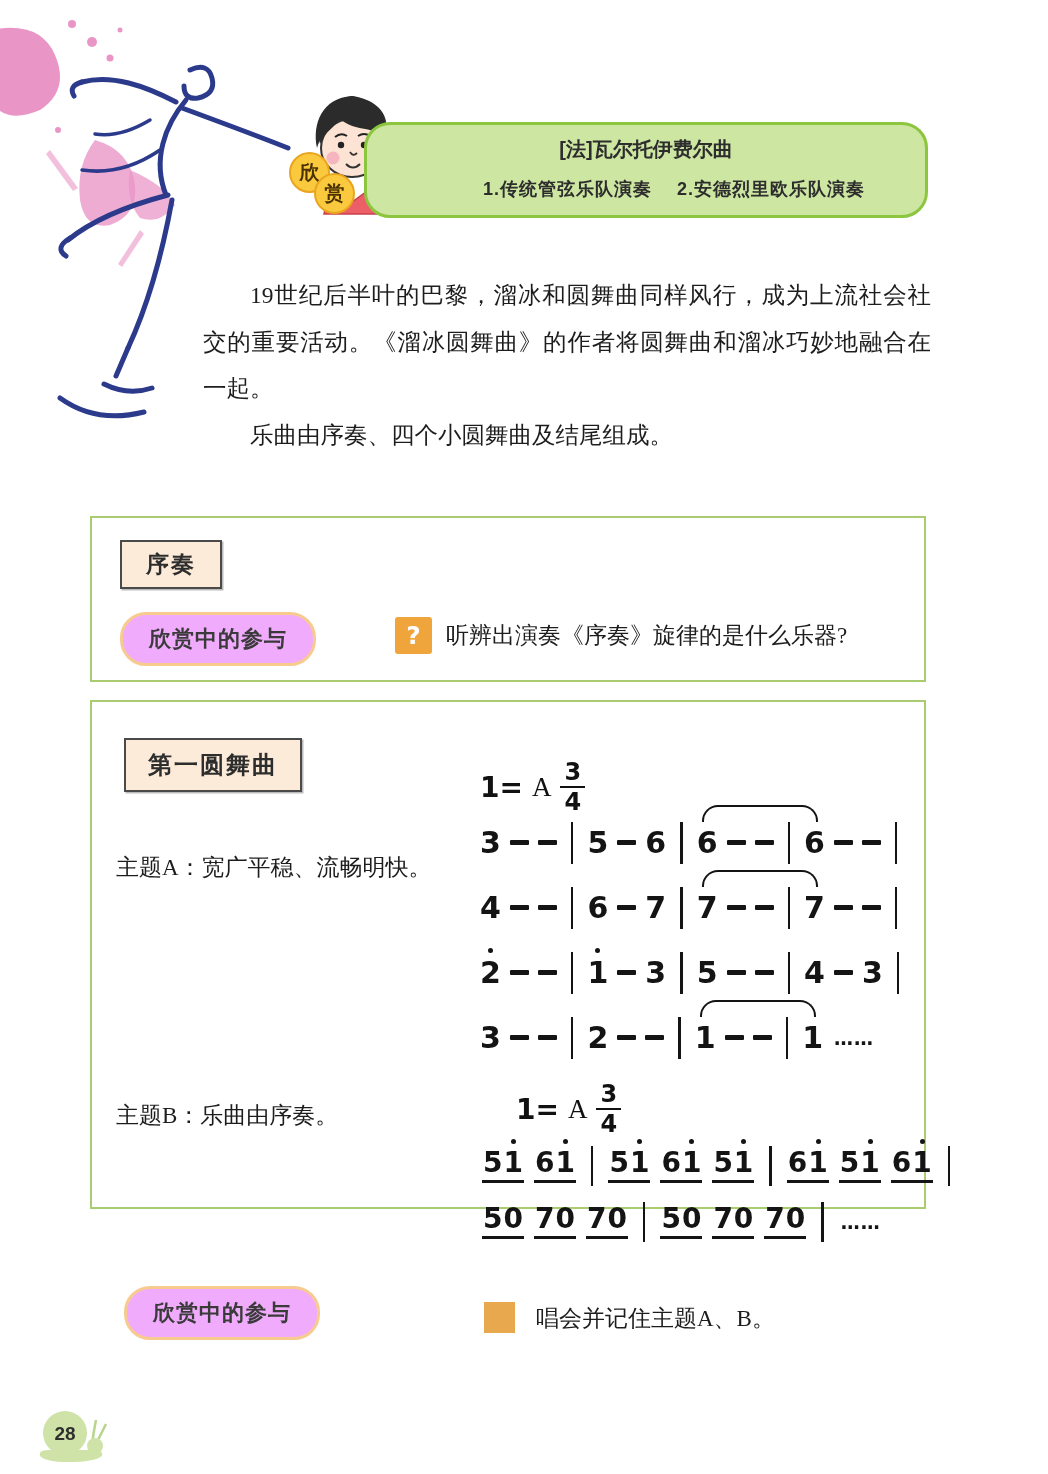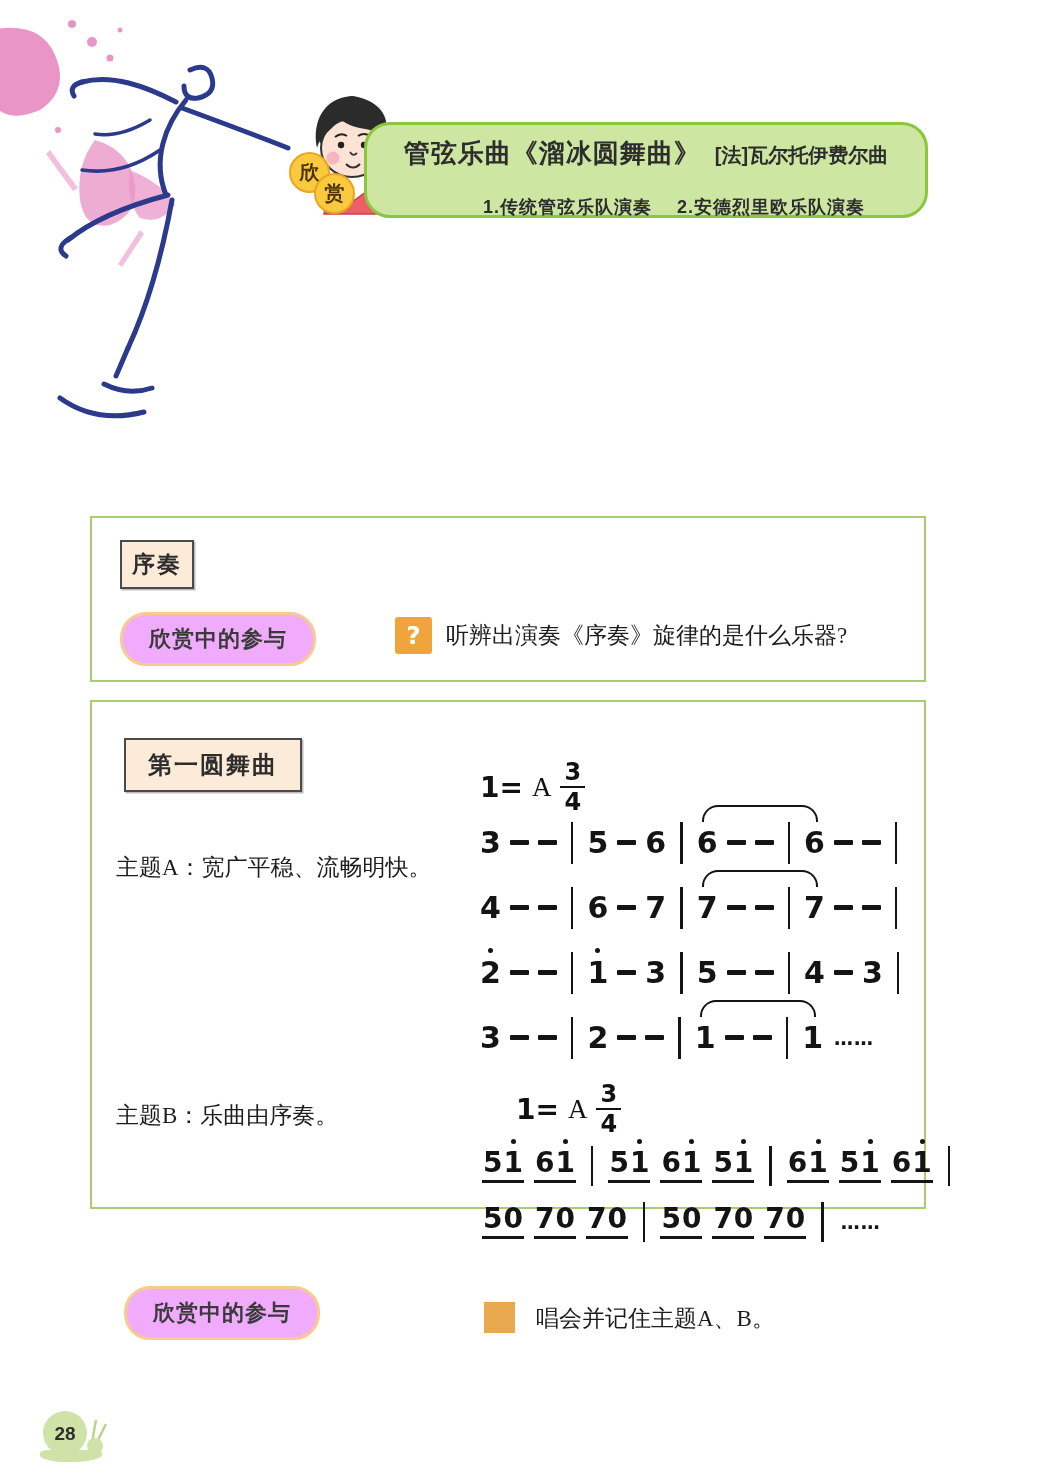--- a/index.html
+++ b/index.html
@@ -21,34 +21,34 @@
   .badge .coin.c1{left:0;top:0;}
   .badge .coin.c2{left:25px;top:21px;}
   #title-box{
     position:absolute;left:364px;top:122px;width:564px;height:96px;box-sizing:border-box;
     background:#cde6a2;border:3px solid #8cc63e;border-radius:26px;
     font-family:"Liberation Sans","DejaVu Sans",sans-serif;color:#2d2d2d;
   }
   #title-line{display:flex;align-items:baseline;justify-content:center;gap:14px;margin-top:11px;}
   #title-main{font-size:26px;font-weight:bold;letter-spacing:1px;}
   #title-composer{font-size:20px;font-weight:bold;}
-  #title-performances{text-align:center;font-size:18px;font-weight:bold;margin-top:24px;padding-left:56px;letter-spacing:1px;}
+  #title-performances{text-align:center;font-size:18px;font-weight:bold;margin-top:14px;padding-left:56px;letter-spacing:1px;}
   
   #intro{position:absolute;left:203px;top:272px;width:728px;font-size:23.5px;line-height:46.5px;text-align:justify;color:#1d1d1d;}
   #intro p{margin:0;text-indent:2em;}
   
   .sec-box{position:absolute;left:90px;width:836px;box-sizing:border-box;background:#fff;border:2px solid #a9cc71;}
   #box1{top:516px;height:166px;}
   #box2{top:700px;height:509px;}
   .tag-label{
     position:absolute;display:inline-block;background:#fcebd9;border:2px solid #4a4a4a;
     font-family:"Liberation Sans","DejaVu Sans",sans-serif;font-weight:bold;color:#2d2d2d;
     box-shadow:1.5px 1.5px 0 rgba(60,60,60,.35);
   }
-  #label-xuzou{left:28px;top:22px;padding:7px 10px;font-size:23px;letter-spacing:2px;}
+  #label-xuzou{left:28px;top:22px;padding:7px 24px;font-size:23px;letter-spacing:2px;}
   #label-waltz1{left:32px;top:36px;padding:9px 22px;font-size:24px;letter-spacing:2px;}
   .pill{
     position:absolute;background:#f0abfc;border:3px solid #f7cb90;border-radius:26px;
     padding:9px 26px;font-family:"Liberation Sans","DejaVu Sans",sans-serif;
     font-weight:bold;font-size:22px;color:#3a3a3a;letter-spacing:1px;
   }
   #pill1{left:28px;top:94px;}
   #pill2{left:32px;top:584px;}
   .q-icon{
     position:absolute;width:37px;height:37px;background:#f0a53c;border-radius:3px;
@@ -151,26 +151,29 @@
     <path d="M30,96 L52,112 L74,96 L80,124 L24,124 Z" fill="#ec5f66" stroke="#c9404b" stroke-width="1.5"></path>
   </svg>
 
   <div class="badge">
     <span class="coin c1">欣</span>
     <span class="coin c2">赏</span>
   </div>
 
   <div id="title-box">
     <div id="title-line">
-      <span id="title-main">管弦乐曲《溜冰圆舞曲》</span>
       <span id="title-composer">[法]瓦尔托伊费尔曲</span>
     </div>
     <div id="title-performances">1.传统管弦乐队演奏　  2.安德烈里欧乐队演奏</div>
   </div>
 
+  <div id="intro">
+    <p>19世纪后半叶的巴黎，溜冰和圆舞曲同样风行，成为上流社会社交的重要活动。《溜冰圆舞曲》的作者将圆舞曲和溜冰巧妙地融合在一起。</p>
+    <p>乐曲由序奏、四个小圆舞曲及结尾组成。</p>
+  </div>
 
   <div id="box1" class="sec-box">
     <span id="label-xuzou" class="tag-label">序奏</span>
     <span id="pill1" class="pill">欣赏中的参与</span>
     <span id="qicon1" class="q-icon">?</span>
     <span id="question1" class="prompt-text">听辨出演奏《序奏》旋律的是什么乐器?</span>
   </div>
 
   <div id="box2" class="sec-box">
     <span id="label-waltz1" class="tag-label">第一圆舞曲</span>

